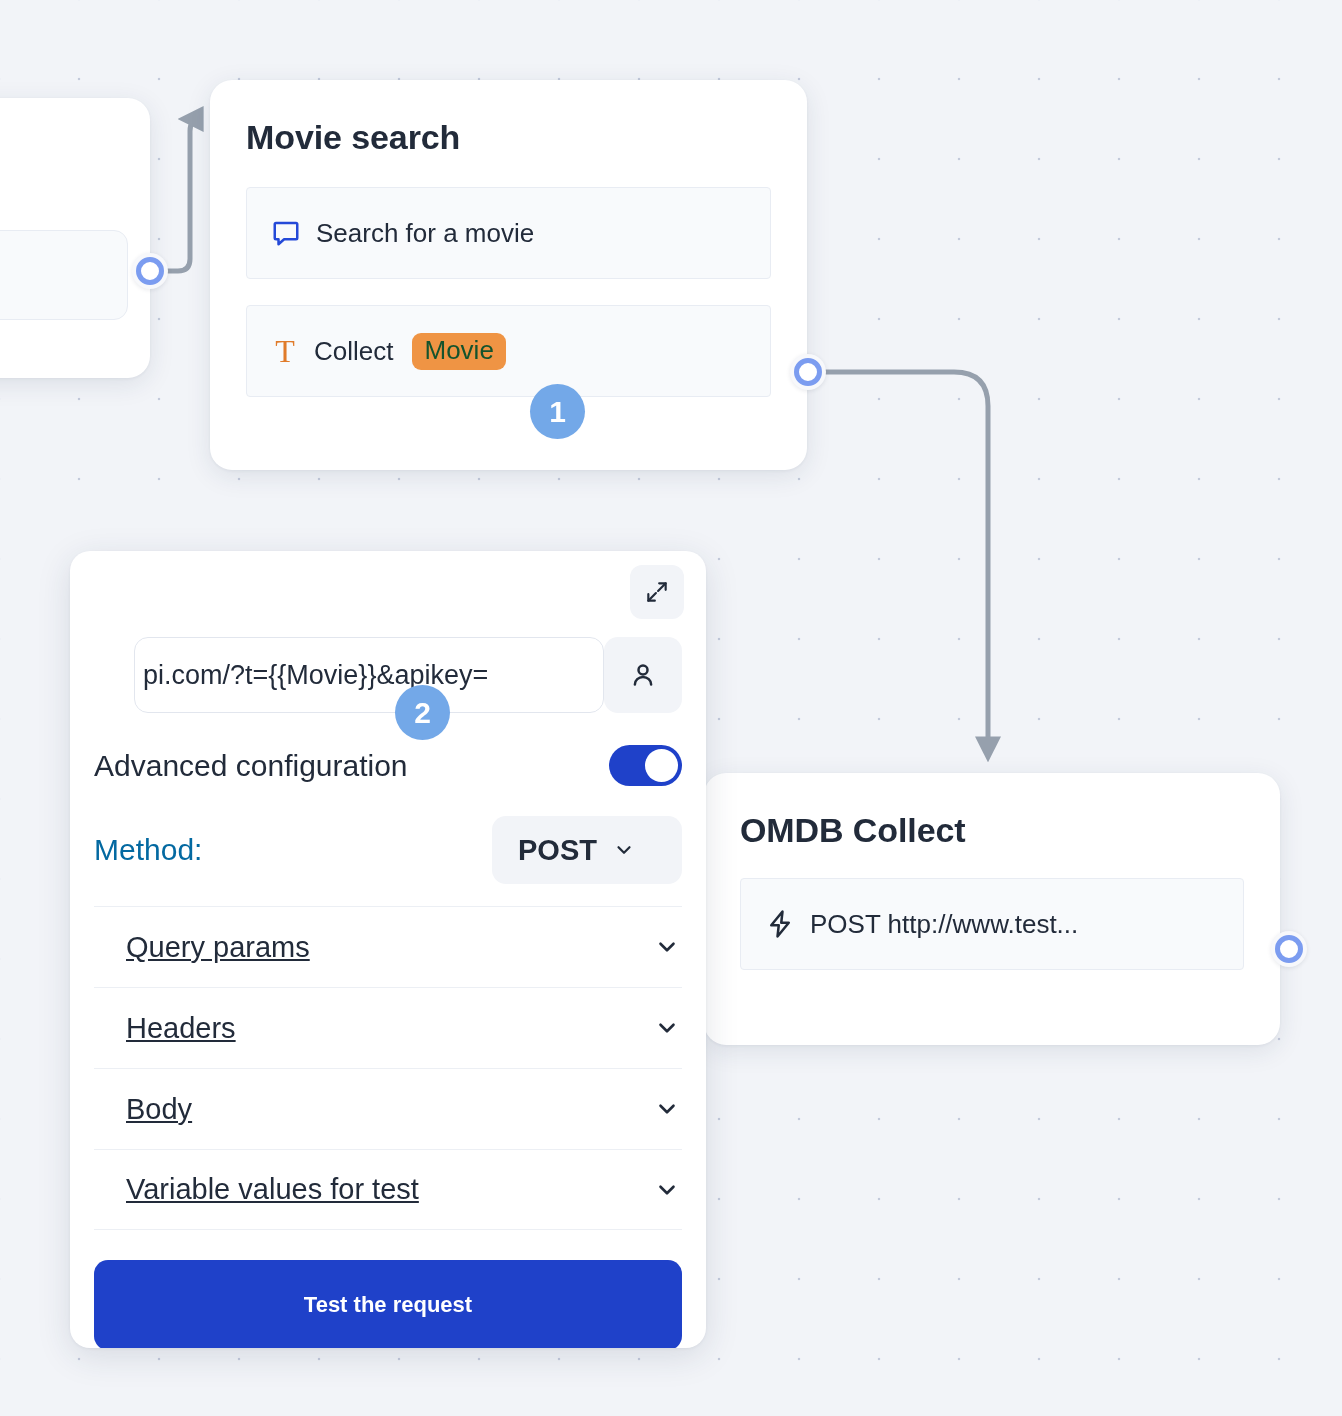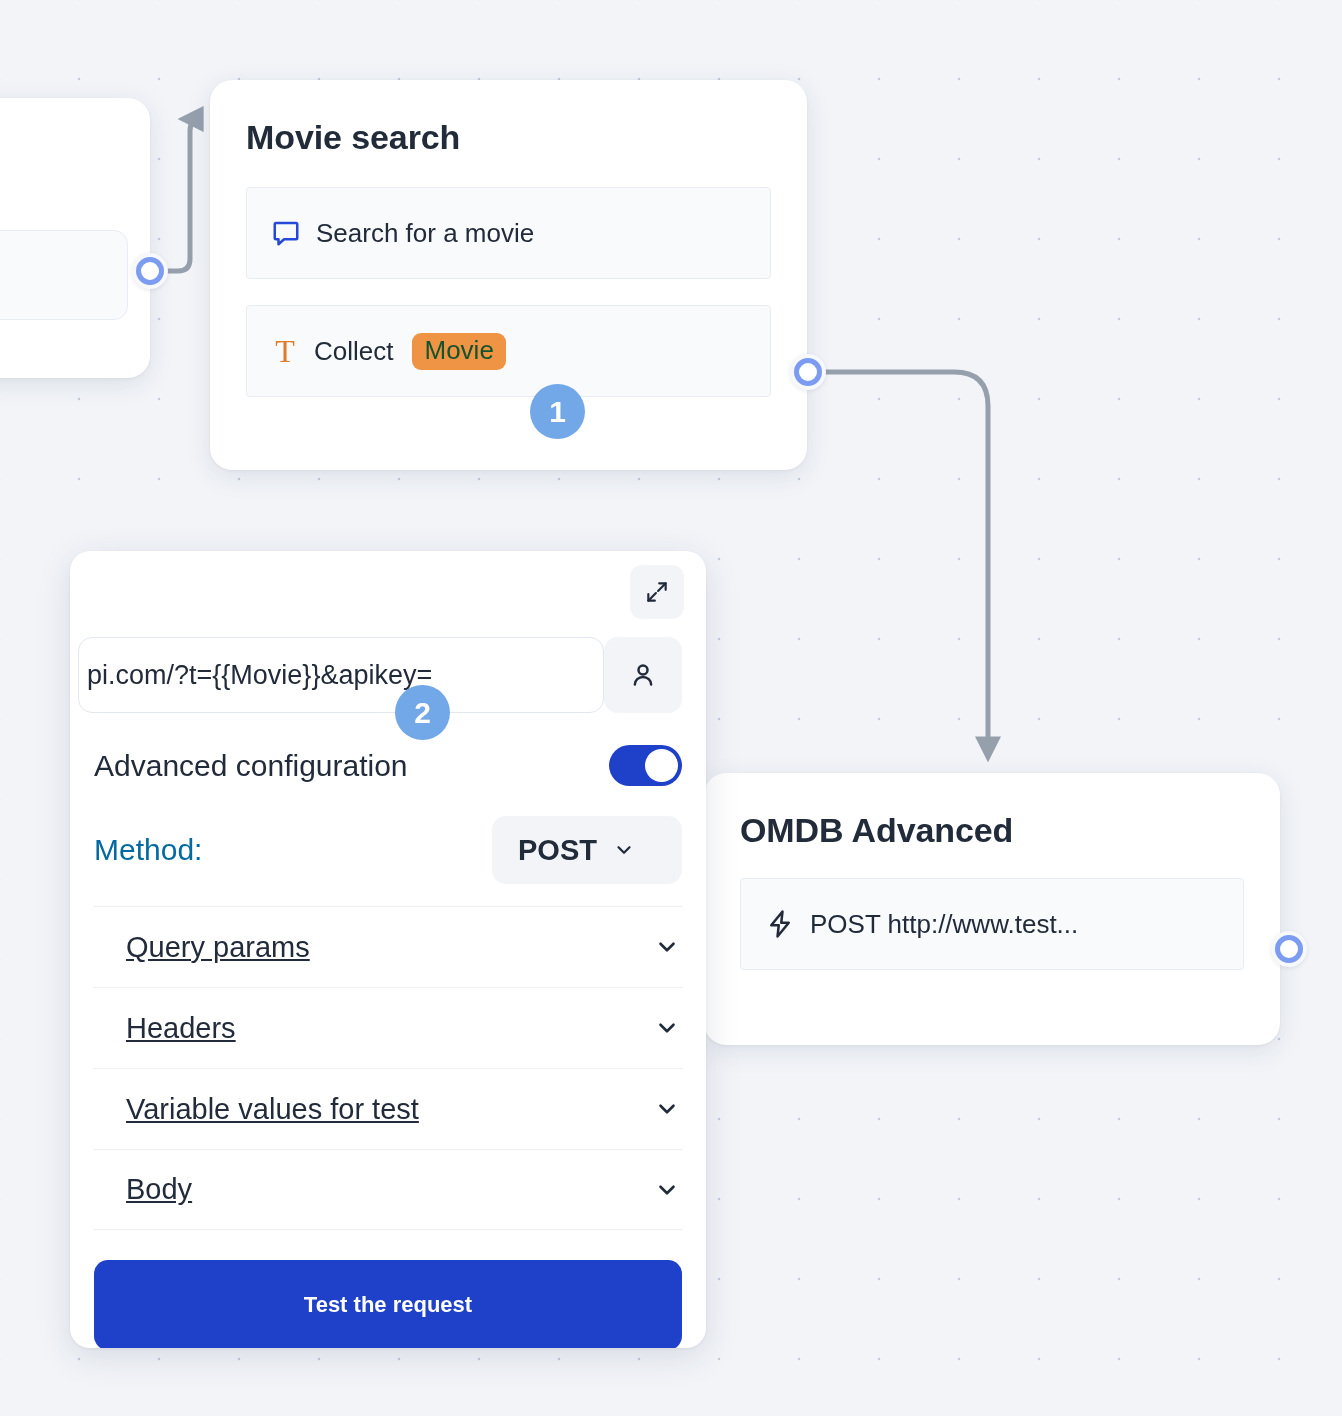--- a/index.html
+++ b/index.html
@@ -163,21 +163,22 @@
     width: 54px; height: 54px;
     border-radius: 12px;
     background: #f2f4f8;
     border: none;
     display: flex; align-items: center; justify-content: center;
     cursor: pointer;
   }
 
   .url-row {
     display: flex;
-    padding: 18px 24px 0 8px;
+    padding: 18px 24px 0 16px;
+    margin-left: 48px;
   }
   .url-input {
     flex: 1 1 auto;
     height: 76px;
     border: 1px solid #e2e6ee;
     border-radius: 14px;
     background: #ffffff;
     font-family: inherit;
     font-size: 27px;
     color: #222b3a;
@@ -307,21 +308,21 @@
 
     <div class="node-row">
       <span class="icon icon-t">T</span>
       <span>Collect</span>
       <span class="tag-var">Movie</span>
     </div>
   </div>
   <div class="port" id="port-movie-out" style="left:790px; top:354px;"></div>
 
   <div class="node" id="node-omdb">
-    <div class="node-title">OMDB Advanced</div>
+    <div class="node-title">OMDB Collect</div>
     <div class="node-row">
       <span class="icon">
         <svg width="30" height="30" viewBox="0 0 24 24" fill="none" stroke="#222b3a" stroke-width="2" stroke-linecap="round" stroke-linejoin="round">
           <path d="M14 2 L5 13 h6 l-1 9 9-11 h-6 z"></path>
         </svg>
       </span>
       <span>POST http://www.test...</span>
     </div>
   </div>
   <div class="port" id="port-omdb-out" style="left:1271px; top:931px;"></div>
@@ -383,29 +384,29 @@
       </div>
       <div class="acc-item">
         <span class="acc-label">Headers</span>
         <span class="icon">
           <svg width="26" height="26" viewBox="0 0 24 24" fill="none" stroke="#222b3a" stroke-width="2.4" stroke-linecap="round" stroke-linejoin="round">
             <path d="M6 9 l6 6 6-6"></path>
           </svg>
         </span>
       </div>
       <div class="acc-item">
-        <span class="acc-label">Variable values for test</span>
+        <span class="acc-label">Body</span>
         <span class="icon">
           <svg width="26" height="26" viewBox="0 0 24 24" fill="none" stroke="#222b3a" stroke-width="2.4" stroke-linecap="round" stroke-linejoin="round">
             <path d="M6 9 l6 6 6-6"></path>
           </svg>
         </span>
       </div>
       <div class="acc-item">
-        <span class="acc-label">Body</span>
+        <span class="acc-label">Variable values for test</span>
         <span class="icon">
           <svg width="26" height="26" viewBox="0 0 24 24" fill="none" stroke="#222b3a" stroke-width="2.4" stroke-linecap="round" stroke-linejoin="round">
             <path d="M6 9 l6 6 6-6"></path>
           </svg>
         </span>
       </div>
     </div>
 
     <button class="test-btn">Test the request</button>
   </div>

